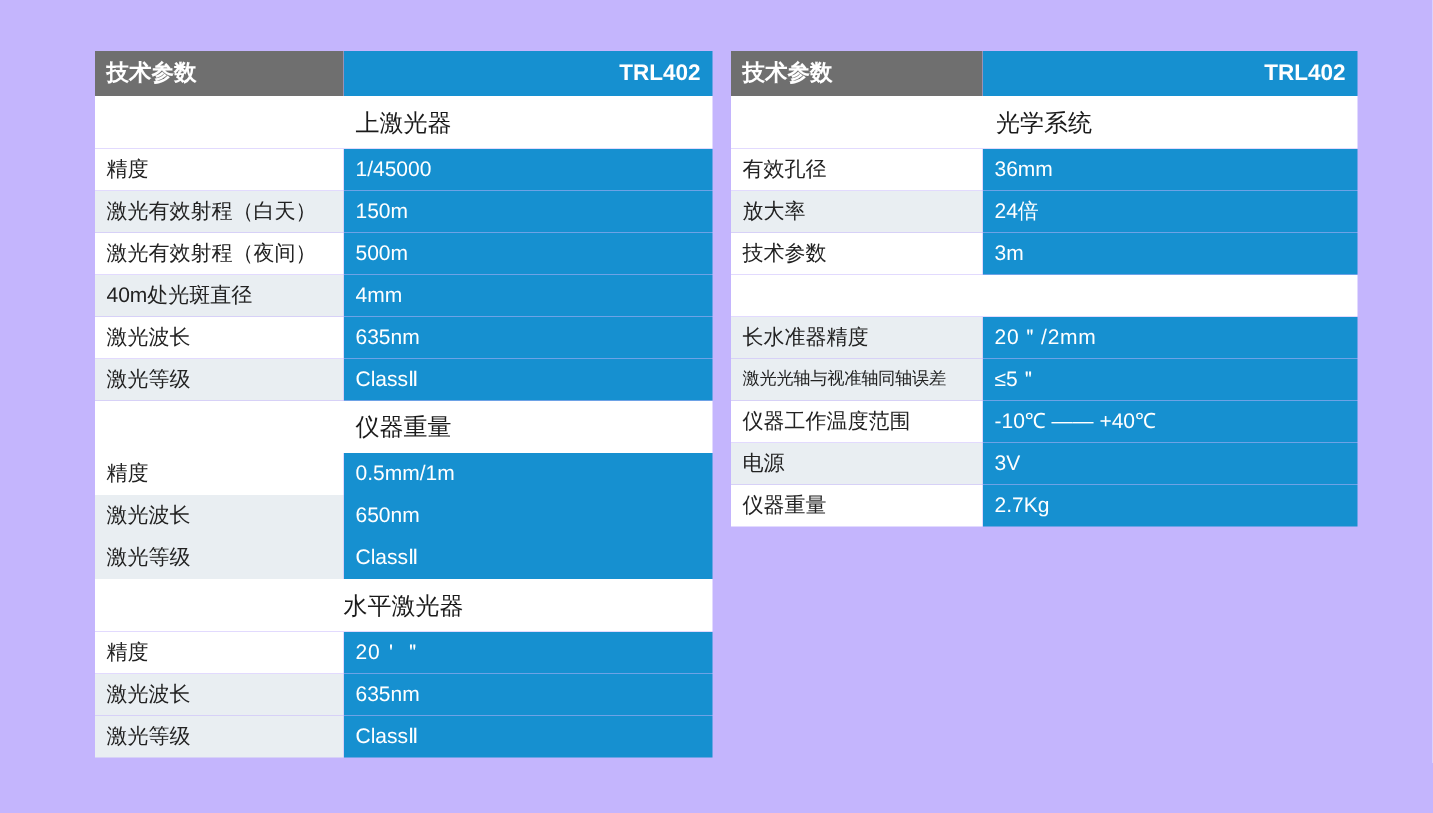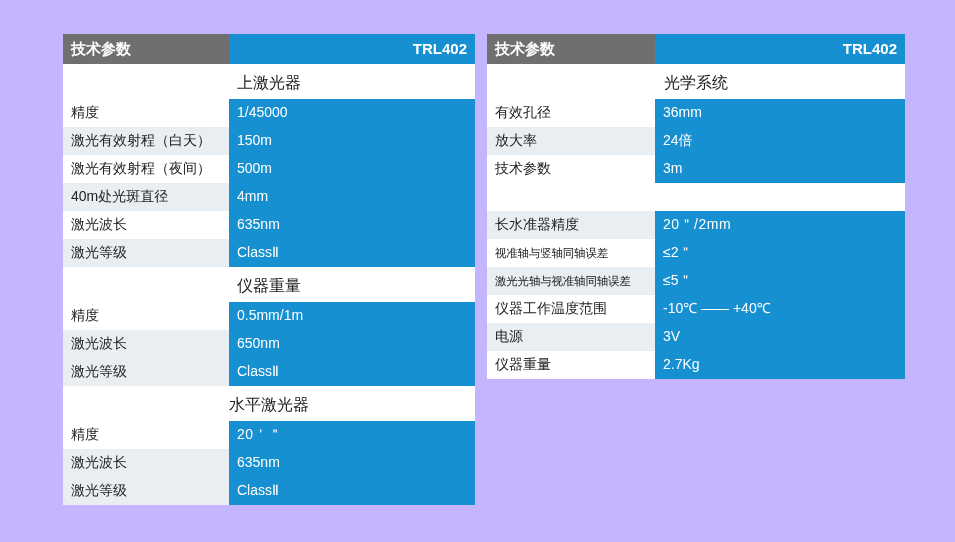--- a/index.html
+++ b/index.html
@@ -204,24 +204,20 @@
           </tr>
 
           <tr class="spacer">
             <td colspan="2"></td>
           </tr>
 
           <tr class="row-b">
             <td class="k">长水准器精度</td>
             <td class="v sp">20＂/2mm</td>
           </tr>
-          <tr class="row-a">
-            <td class="k small">视准轴与竖轴同轴误差</td>
-            <td class="v">≤2＂</td>
-          </tr>
           <tr class="row-b">
             <td class="k small">激光光轴与视准轴同轴误差</td>
             <td class="v">≤5＂</td>
           </tr>
           <tr class="row-a">
             <td class="k">仪器工作温度范围</td>
             <td class="v">-10℃ —— +40℃</td>
           </tr>
           <tr class="row-b">
             <td class="k">电源</td>

